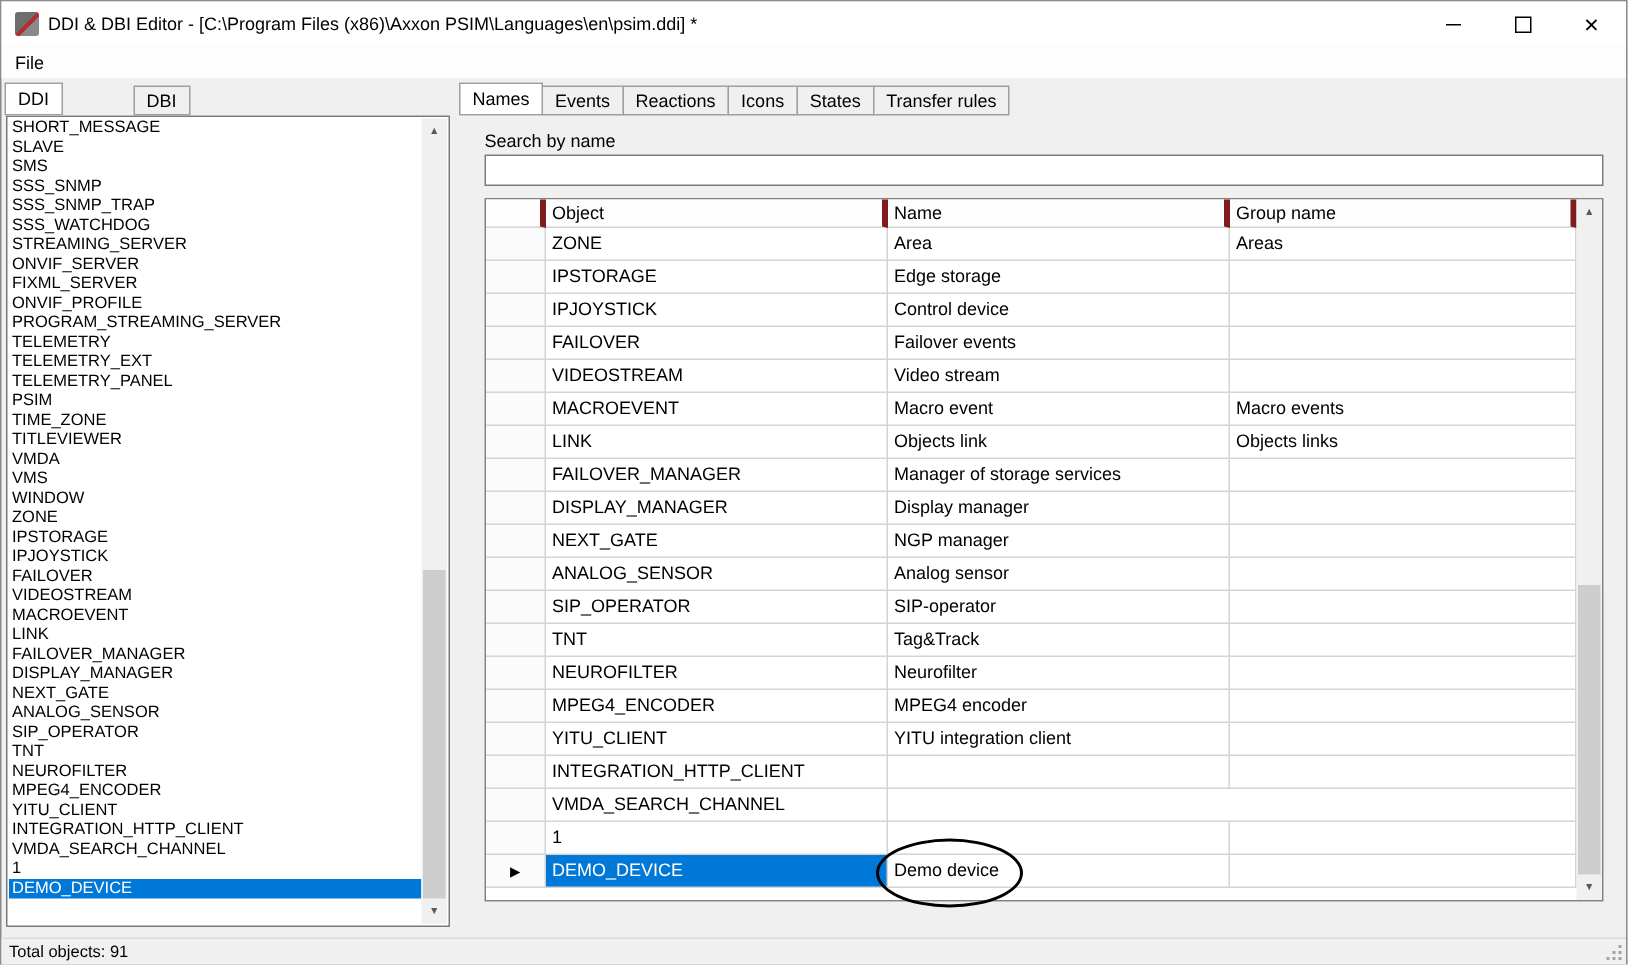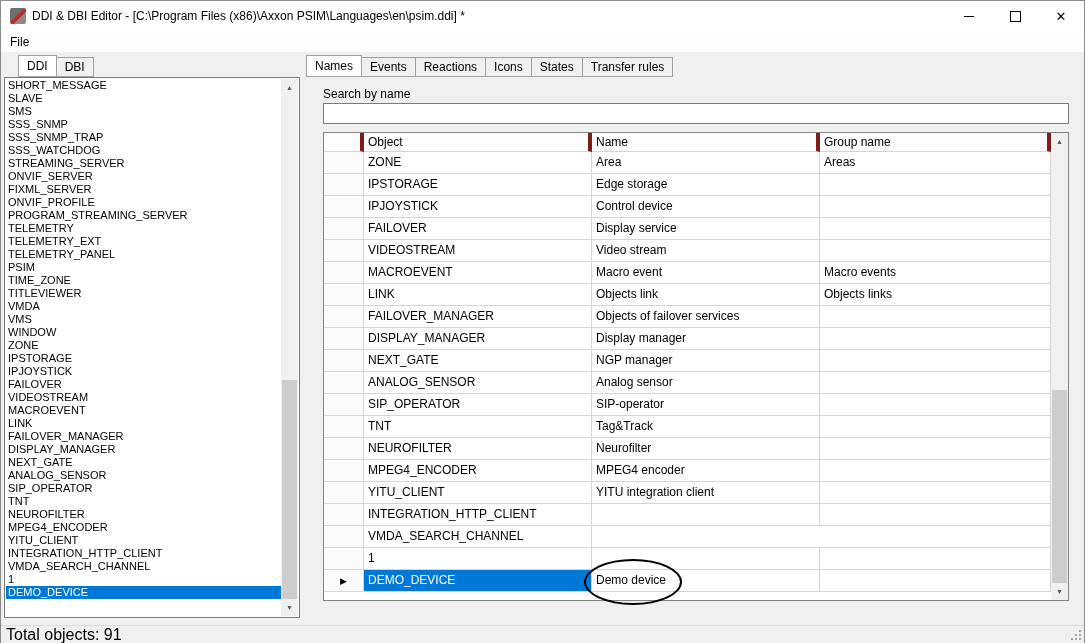--- a/index.html
+++ b/index.html
@@ -20,21 +20,21 @@
   .glyph-min { width:10px; height:1px; background:#000; display:block; }
   .glyph-max { width:9px; height:9px; border:1px solid #000; display:block; }
   .glyph-close { font-size:13px; line-height:13px; }
 
   
   .menubar { position:absolute; top:30px; left:0; right:0; height:21px; background:#fdfdfd; display:flex; align-items:center; }
   .menu-item { font-size:12px; padding:2px 9px; }
 
   
   .tabstrip { position:absolute; display:flex; align-items:flex-end; }
-  .tabstrip-left { left:17px; top:55px; height:21px; }
+  .tabstrip-left { left:2px; top:55px; height:21px;gap:48px; }
   .tabstrip-right { left:305px; top:55px; height:21px; }
   .tab { font-size:12px; height:18px; line-height:18px; padding:0 8px; background:#f0f0f0;
     border:1px solid #9f9f9f; margin-right:-1px; white-space:nowrap; box-sizing:content-box; }
   .tab.active { background:#ffffff; height:20px; line-height:20px; position:relative; z-index:2; }
 
   
   .listbox { position:absolute; left:3px; top:76px; width:296px; height:541px; background:#fff;
     border:1px solid #7a7a7a; box-sizing:border-box; }
   .list-items { position:absolute; left:1px; top:1px; right:18px; bottom:1px; overflow:hidden; }
   .list-item { height:13px; line-height:13px; font-size:11px; padding-left:2px; white-space:nowrap; }
@@ -74,21 +74,21 @@
   .hc-name   { width:228px; }
   .hc-group  { flex:1; }
   .sel-cell { background:#0078d7; color:#fff; }
 
   .annotation-ellipse { position:absolute; left:-8px; top:-11px; width:94px; height:42px;
     border:2px solid #000; border-radius:50%; pointer-events:none; z-index:3; background:transparent; }
 
   
   .statusbar { position:absolute; left:0; right:0; top:624px; height:18px; background:#f0f0f0;
     border-top:1px solid #dcdcdc; display:flex; align-items:center; padding-left:5px; box-sizing:border-box; }
-  .status-text { font-size:16px; }
+  .status-text { font-size:11px; }
   .resize-grip { position:absolute; right:3px; bottom:3px; width:12px; height:12px; }
   .resize-grip::before { content:""; position:absolute; right:0; bottom:0; width:2px; height:2px; background:#a3a3a3;
     box-shadow:-4px 0 #a3a3a3, -8px 0 #a3a3a3, 0 -4px #a3a3a3, -4px -4px #a3a3a3, 0 -8px #a3a3a3; }
 </style>
 </head>
 <body>
 
 <div class="window">
 
   <div class="titlebar">
@@ -201,21 +201,21 @@
           </div>
           <div class="grid-row">
             <div class="cell rowheader"></div>
             <div class="cell col-object">IPJOYSTICK</div>
             <div class="cell col-name">Control device</div>
             <div class="cell col-group"></div>
           </div>
           <div class="grid-row">
             <div class="cell rowheader"></div>
             <div class="cell col-object">FAILOVER</div>
-            <div class="cell col-name">Display service</div>
+            <div class="cell col-name">Failover events</div>
             <div class="cell col-group"></div>
           </div>
           <div class="grid-row">
             <div class="cell rowheader"></div>
             <div class="cell col-object">VIDEOSTREAM</div>
             <div class="cell col-name">Video stream</div>
             <div class="cell col-group"></div>
           </div>
           <div class="grid-row">
             <div class="cell rowheader"></div>
@@ -225,21 +225,21 @@
           </div>
           <div class="grid-row">
             <div class="cell rowheader"></div>
             <div class="cell col-object">LINK</div>
             <div class="cell col-name">Objects link</div>
             <div class="cell col-group">Objects links</div>
           </div>
           <div class="grid-row">
             <div class="cell rowheader"></div>
             <div class="cell col-object">FAILOVER_MANAGER</div>
-            <div class="cell col-name">Objects of failover services</div>
+            <div class="cell col-name">Manager of storage services</div>
             <div class="cell col-group"></div>
           </div>
           <div class="grid-row">
             <div class="cell rowheader"></div>
             <div class="cell col-object">DISPLAY_MANAGER</div>
             <div class="cell col-name">Display manager</div>
             <div class="cell col-group"></div>
           </div>
           <div class="grid-row">
             <div class="cell rowheader"></div>

